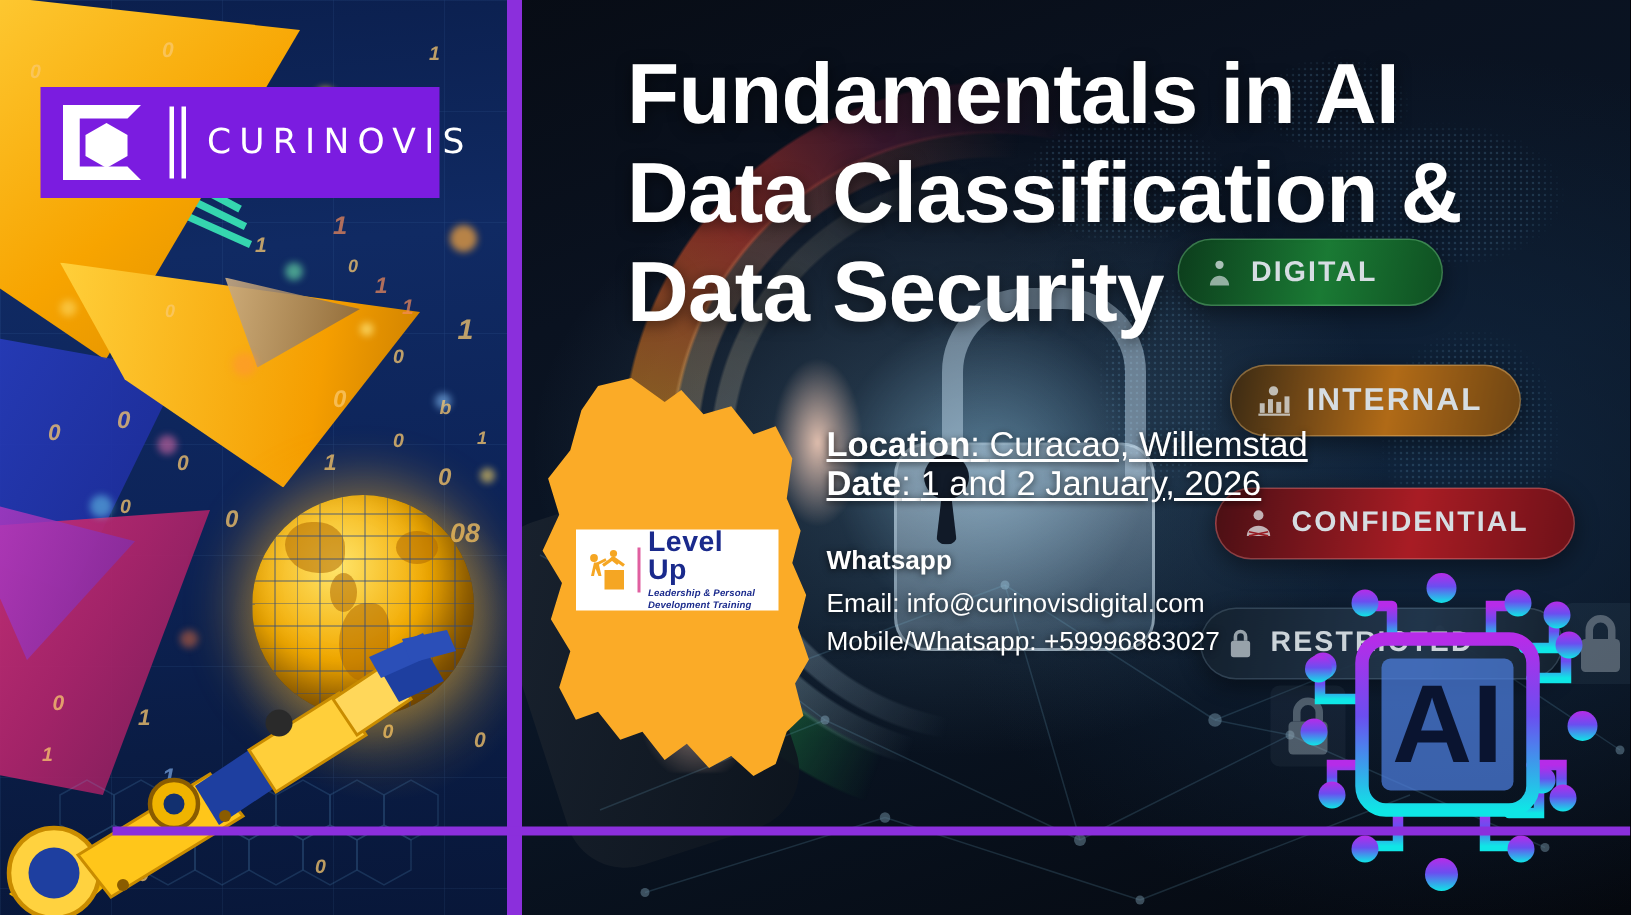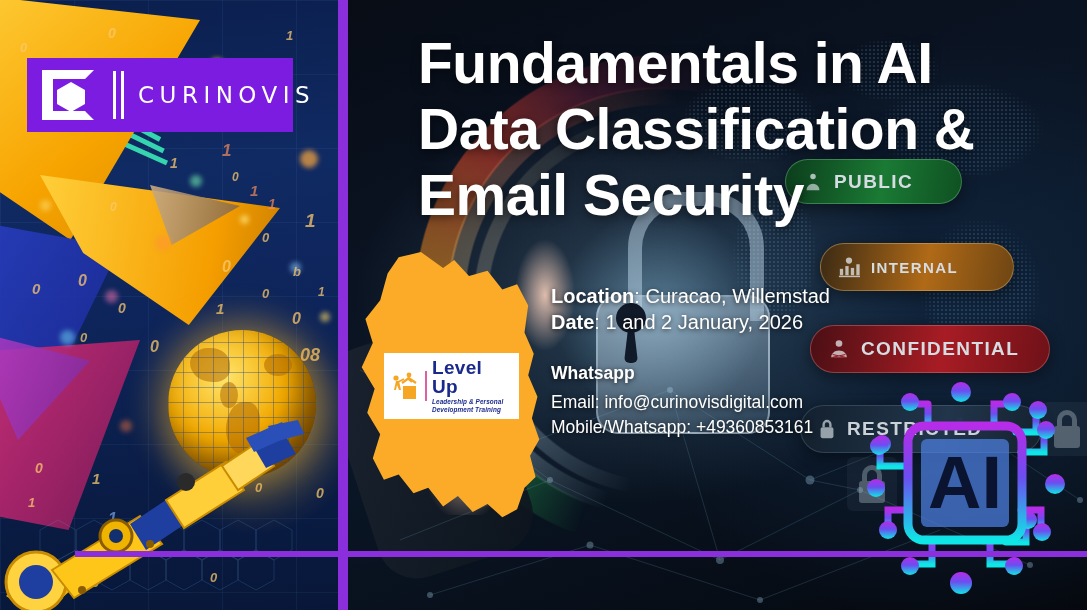--- a/index.html
+++ b/index.html
@@ -246,43 +246,44 @@
   .title{
     position:absolute;left:418px;top:30px;width:650px;
     color:#fff;font-size:57px;line-height:66px;font-weight:700;
     letter-spacing:-.5px;
     text-shadow:0 2px 10px rgba(0,0,0,.55);
   }
   .title span{display:block;}
 
   
   .details{
-    position:absolute;left:551px;top:283px;color:#fff;font-size:20px;line-height:26px;
+    position:absolute;left:551px;top:283px;color:#fff;font-size:23px;line-height:26px;
     text-shadow:0 1px 5px rgba(0,0,0,.75);
+    text-decoration:underline;
   }
   .details b{font-weight:700;}
   .contact{
     position:absolute;left:551px;top:361px;color:#fff;font-size:17.5px;line-height:25px;
     text-shadow:0 1px 5px rgba(0,0,0,.75);
   }
   .contact .c-head{font-weight:700;margin-bottom:4px;}
 
   
   .map-shape{
     position:absolute;left:358px;top:252px;width:185px;height:268px;
     background:#fbab27;
     clip-path:polygon(
       22% 2%, 34% 0%, 46% 6%, 52% 3%, 60% 9%, 70% 7%, 78% 14%, 86% 12%,
       92% 20%, 90% 30%, 95% 38%, 92% 46%, 97% 54%, 94% 62%, 98% 70%,
       93% 76%, 96% 84%, 90% 88%, 86% 96%, 78% 99%, 70% 94%, 62% 97%,
       54% 91%, 46% 95%, 38% 88%, 30% 90%, 22% 83%, 14% 85%, 8% 77%,
       12% 68%, 5% 60%, 9% 51%, 2% 43%, 8% 34%, 4% 25%, 12% 18%, 16% 8%)
   }
   .levelup{
-    position:absolute;left:384px;top:353px;width:135px;height:66px;
+    position:absolute;left:384px;top:353px;width:135px;height:54px;
     background:#fff;display:flex;align-items:center;padding:12px 6px;box-sizing:border-box;
   }
   .lu-icon{width:30px;height:32px;position:relative;flex:0 0 auto;}
   .lu-sep{width:2px;height:30px;background:#e05fa0;margin:0 5px;flex:0 0 auto;}
   .lu-text{line-height:1;}
   .lu-name{color:#1a2a8c;font-weight:700;font-size:19px;letter-spacing:.3px;}
   .lu-tag{
     color:#1a2a8c;font-weight:700;font-size:6.4px;letter-spacing:.1px;
     font-style:italic;margin-top:2px;line-height:7.6px;
   }
@@ -293,21 +294,21 @@
     color:#d6dde2;font-weight:700;letter-spacing:1.4px;
     box-shadow:0 4px 16px rgba(0,0,0,.45);
   }
   .badge .b-ico{margin:0 10px 0 16px;opacity:.75;flex:0 0 auto;}
   .badge-public{
     left:785px;top:159px;width:175px;height:43px;font-size:19px;
     background:linear-gradient(100deg,#0c3d1c,#1a7a34 55%,#0f5022);
     border:1px solid rgba(140,220,160,.35);
   }
   .badge-internal{
-    left:820px;top:243px;width:192px;height:46px;font-size:15px;
+    left:820px;top:243px;width:192px;height:46px;font-size:21px;
     background:linear-gradient(100deg,#3b2a14,#b06a17 55%,#6e4513);
     border:1px solid rgba(235,190,120,.40);
   }
   .badge-confidential{
     left:810px;top:325px;width:238px;height:46px;font-size:19px;
     background:linear-gradient(100deg,#4a0f14,#a81c24 55%,#6e1118);
     border:1px solid rgba(240,150,150,.35);
   }
   .badge-restricted{
     left:800px;top:405px;width:240px;height:46px;font-size:19px;
@@ -518,21 +519,21 @@
         <div>Development Training</div>
       </div>
     </div>
   </div>
 
   <div class="badge badge-public">
     <svg class="b-ico" width="22" height="22" viewBox="0 0 24 24" fill="#dfe6ea">
       <circle cx="12" cy="6" r="3"></circle>
         <path d="M5 21c0-4 3.5-7 7-7s7 3 7 7z" opacity=".85"></path>
     </svg>
-    <span>PUBLIC</span>
+    <span>DIGITAL</span>
   </div>
 
   <div class="badge badge-internal">
     <svg class="b-ico" width="24" height="22" viewBox="0 0 26 24" fill="#e3e8ea">
       <circle cx="13" cy="5" r="3.4"></circle>
       <rect x="3" y="14" width="3.6" height="7"></rect>
         <rect x="9" y="11" width="3.6" height="10"></rect>
       <rect x="15" y="13" width="3.6" height="8"></rect>
         <rect x="21" y="9" width="3.6" height="12"></rect>
       <rect x="2" y="21.5" width="23" height="1.6"></rect>
@@ -629,31 +630,31 @@
         <i></i>
       </div>
     <div class="logo-words">
       <div class="logo-name">CURINOVIS</div>
     </div>
   </div>
 
   <div class="title">
     <span>Fundamentals in AI</span>
     <span>Data Classification &amp;</span>
-    <span>Email Security</span>
+    <span>Data Security</span>
   </div>
 
   <div class="details">
     <div>
       <b>Location</b><span>: </span><span>Curacao, Willemstad</span>
     </div>
     <div>
       <b>Date</b><span>: </span><span>1 and 2 January, 2026</span>
     </div>
   </div>
 
   <div class="contact">
     <div class="c-head">Whatsapp</div>
     <div>Email: info@curinovisdigital.com</div>
-    <div>Mobile/Whatsapp: +49360853161</div>
+    <div>Mobile/Whatsapp: +59996883027</div>
   </div>
 
 </div>
 
 </body></html>

